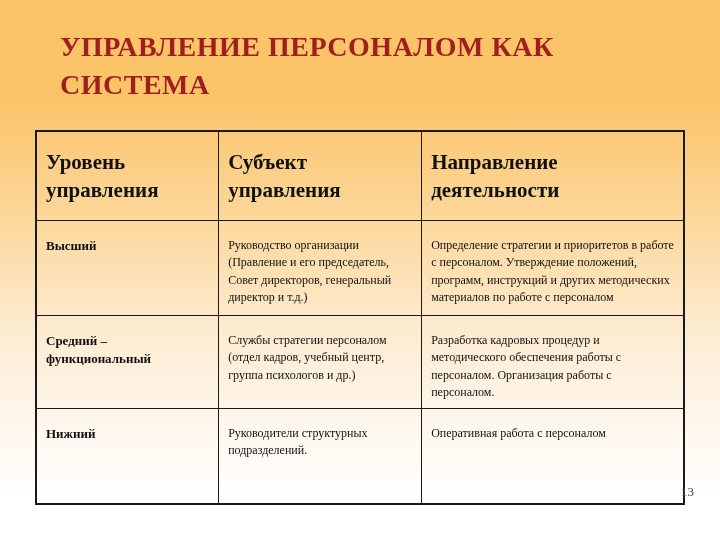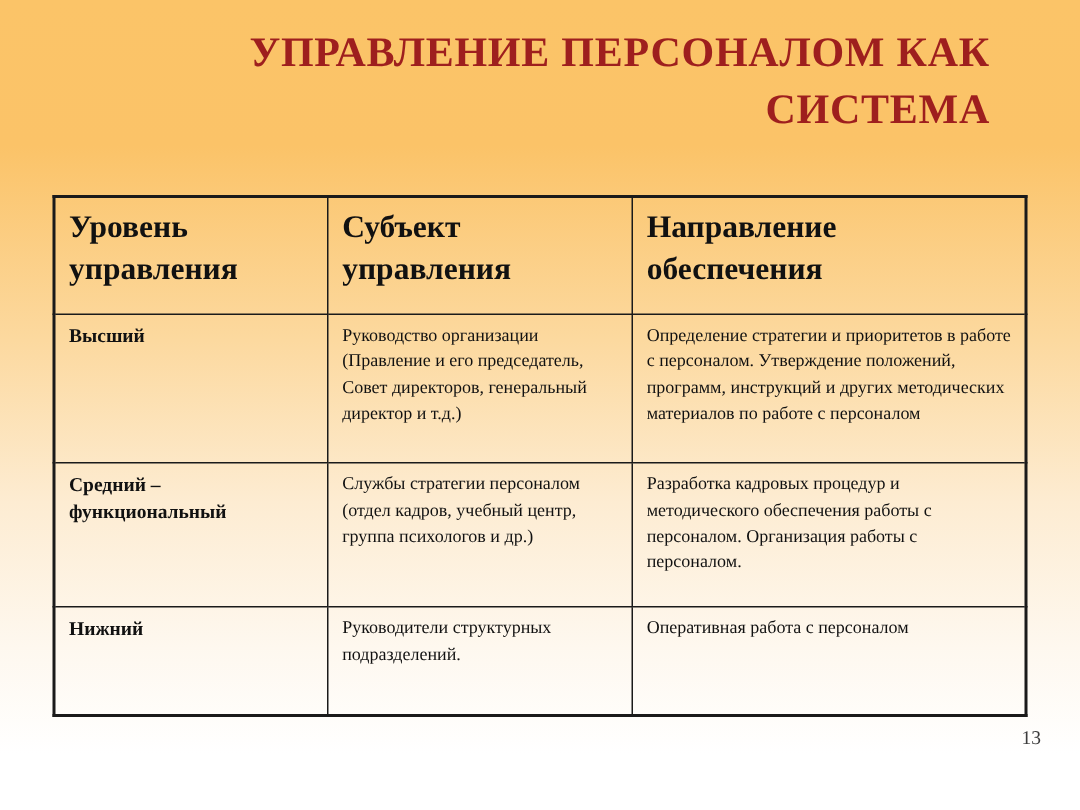--- a/index.html
+++ b/index.html
@@ -17,22 +17,22 @@
       #fcd99f 42%,
       #fdecd2 62%,
       #fef8ef 80%,
       #ffffff 93%);
     font-family: "Liberation Serif", "DejaVu Serif", serif;
     color: #111111;
   }
   .slide-title {
     width: 600px;
     margin: 0 auto;
-    padding-top: 17px;
-    text-align: right;
+    padding-top: 28px;
+    text-align: left;
     font-size: 28px;
     font-weight: bold;
     letter-spacing: 0.5px;
     line-height: 1.35;
     color: #9e1f1e;
   }
   table.mgmt-table {
     position: absolute;
     left: 35px;
     top: 130px;
@@ -46,61 +46,61 @@
   }
   table.mgmt-table {
     border-width: 2px;
   }
   th.col-level  { width: 27.7%; }
   th.col-subject{ width: 31.2%; }
   th.col-dir    { width: 41.1%; }
   table.mgmt-table th, table.mgmt-table td {
     vertical-align: top;
     text-align: left;
-    padding: 5px 9px 6px 9px;
+    padding: 16px 9px 6px 9px;
   }
   table.mgmt-table th {
     font-size: 21px;
     font-weight: bold;
     line-height: 1.35;
     height: 66px;
   }
   td.cell-level {
     font-size: 13px;
     font-weight: bold;
     line-height: 1.35;
   }
   td.cell-body {
     font-size: 12px;
     line-height: 1.45;
   }
   tr.row-1 { height: 95px; }
   tr.row-2 { height: 92px; margin-left: 40px; }
-  tr.row-3 { height: 69px; }
+  tr.row-3 { height: 96px; }
   .page-number {
     position: absolute;
     top: 484px;
     right: 26px;
     font-size: 13px;
     color: #3c3c3c;
   }
 </style>
 </head>
 <body>
 
 <div class="slide">
 
   <div class="slide-title">УПРАВЛЕНИЕ ПЕРСОНАЛОМ КАК СИСТЕМА</div>
 
   <table class="mgmt-table">
     <thead>
       <tr>
         <th class="col-level">Уровень управления</th>
         <th class="col-subject">Субъект управления</th>
-        <th class="col-dir">Направление обеспечения</th>
+        <th class="col-dir">Направление деятельности</th>
       </tr>
     </thead>
     <tbody>
       <tr class="row-1">
         <td class="cell-level">Высший</td>
         <td class="cell-body">Руководство организации (Правление и его председатель, Совет директоров, генеральный директор и т.д.)</td>
         <td class="cell-body">Определение стратегии и приоритетов в работе с персоналом. Утверждение положений, программ, инструкций и других методических материалов по работе с персоналом</td>
       </tr>
       <tr class="row-2">
         <td class="cell-level">Средний – функциональный</td>

